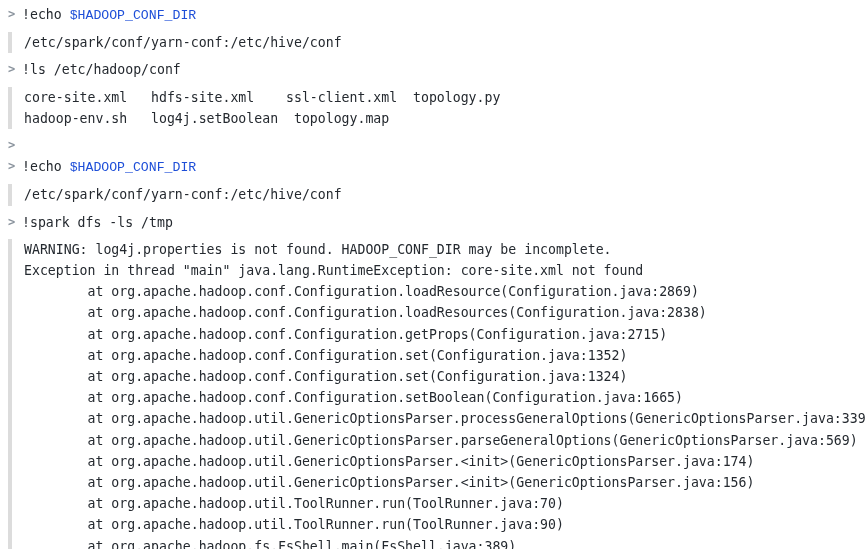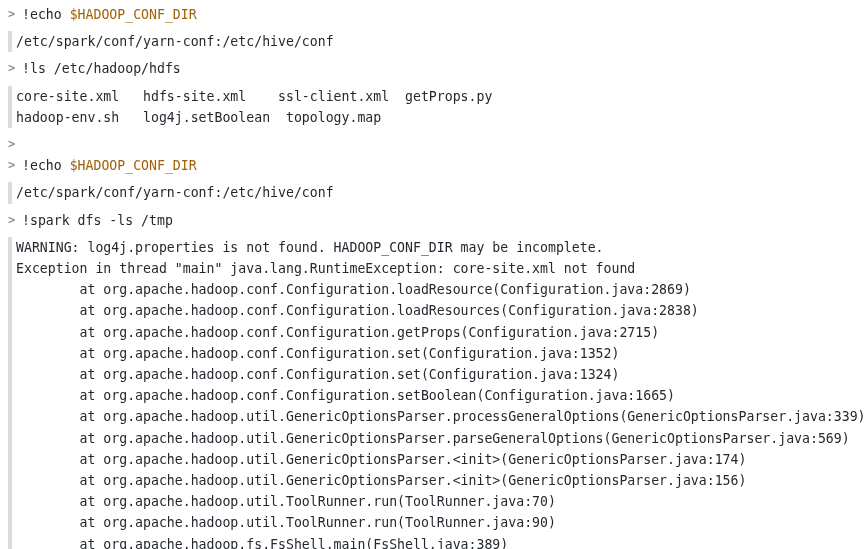--- a/index.html
+++ b/index.html
@@ -37,60 +37,61 @@
     font-weight: bold;
     font-size: 12px;
     line-height: 21.2px;
     user-select: none;
   }
   .cmd-text {
     white-space: pre;
     color: #24292f;
   }
   .var-ref {
-    color: #a16207;
+    color: #1d4ed8;
+    font-family: Liberation Mono, monospace;
   }
 
   
   .cell-output {
     display: flex;
     align-items: stretch;
     margin: 6px 0 6px 0;
   }
   .output-bar {
     flex: 0 0 4px;
     width: 4px;
     background: #dcdcdc;
     margin-left: 8px;
     border-radius: 0;
   }
   .output-body {
-    padding-left: 4px;
+    padding-left: 12px;
     white-space: pre;
     color: #24292f;
     font-size: 13.2px;
     line-height: 21.2px;
   }
   .out-line {
     white-space: pre;
   }
 </style>
 </head>
 <body style="background: rgb(255, 255, 255);">
 
 <div id="notebook">
     <div class="cell-input"><span class="prompt-marker">&gt;</span><span class="cmd-text"><span>!echo </span><span class="var-ref">$HADOOP_CONF_DIR</span></span></div>
     <div class="cell-output">
       <div class="output-bar" style="background: rgb(220, 220, 220);"></div>
       <div class="output-body"><div class="out-line">/etc/spark/conf/yarn-conf:/etc/hive/conf</div></div>
     </div>
-    <div class="cell-input"><span class="prompt-marker">&gt;</span><span class="cmd-text"><span>!ls /etc/hadoop/hdfs</span></span></div>
+    <div class="cell-input"><span class="prompt-marker">&gt;</span><span class="cmd-text"><span>!ls /etc/hadoop/conf</span></span></div>
     <div class="cell-output">
       <div class="output-bar" style="background: rgb(220, 220, 220);"></div>
-      <div class="output-body"><div class="out-line">core-site.xml   hdfs-site.xml    ssl-client.xml  getProps.py</div><div class="out-line">hadoop-env.sh   log4j.setBoolean  topology.map</div></div>
+      <div class="output-body"><div class="out-line">core-site.xml   hdfs-site.xml    ssl-client.xml  topology.py</div><div class="out-line">hadoop-env.sh   log4j.setBoolean  topology.map</div></div>
     </div>
     <div class="cell-input"><span class="prompt-marker">&gt;</span></div>
     <div class="cell-input"><span class="prompt-marker">&gt;</span><span class="cmd-text"><span>!echo </span><span class="var-ref">$HADOOP_CONF_DIR</span></span></div>
     <div class="cell-output">
       <div class="output-bar" style="background: rgb(220, 220, 220);"></div>
       <div class="output-body"><div class="out-line">/etc/spark/conf/yarn-conf:/etc/hive/conf</div></div>
     </div>
     <div class="cell-input"><span class="prompt-marker">&gt;</span><span class="cmd-text"><span>!spark dfs -ls /tmp</span></span></div>
     <div class="cell-output">
       <div class="output-bar" style="background: rgb(220, 220, 220);"></div>

